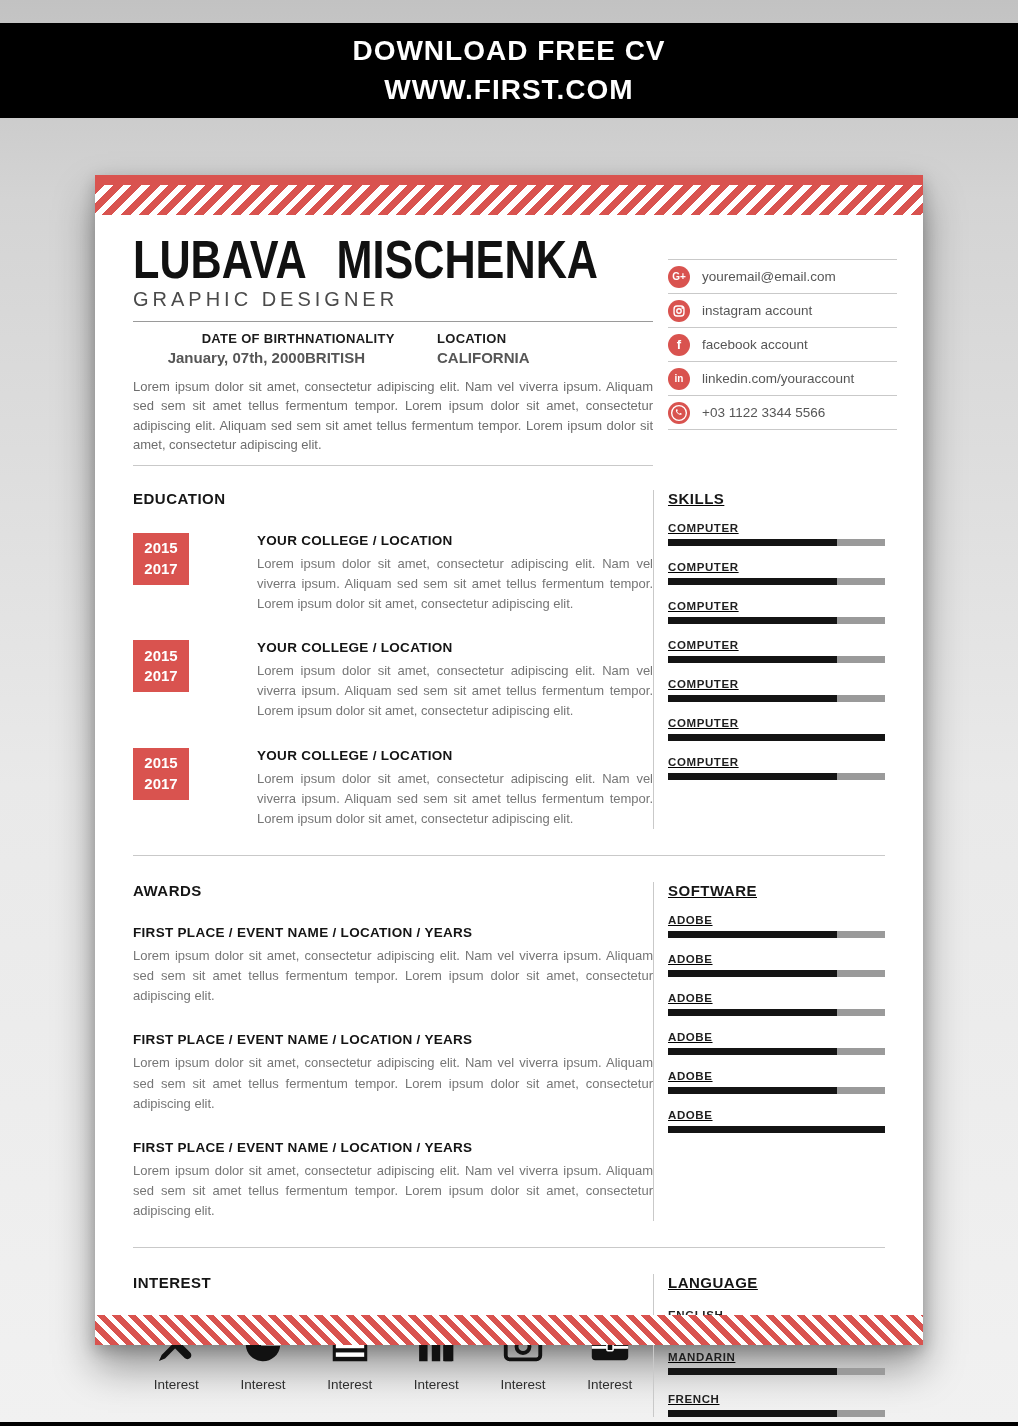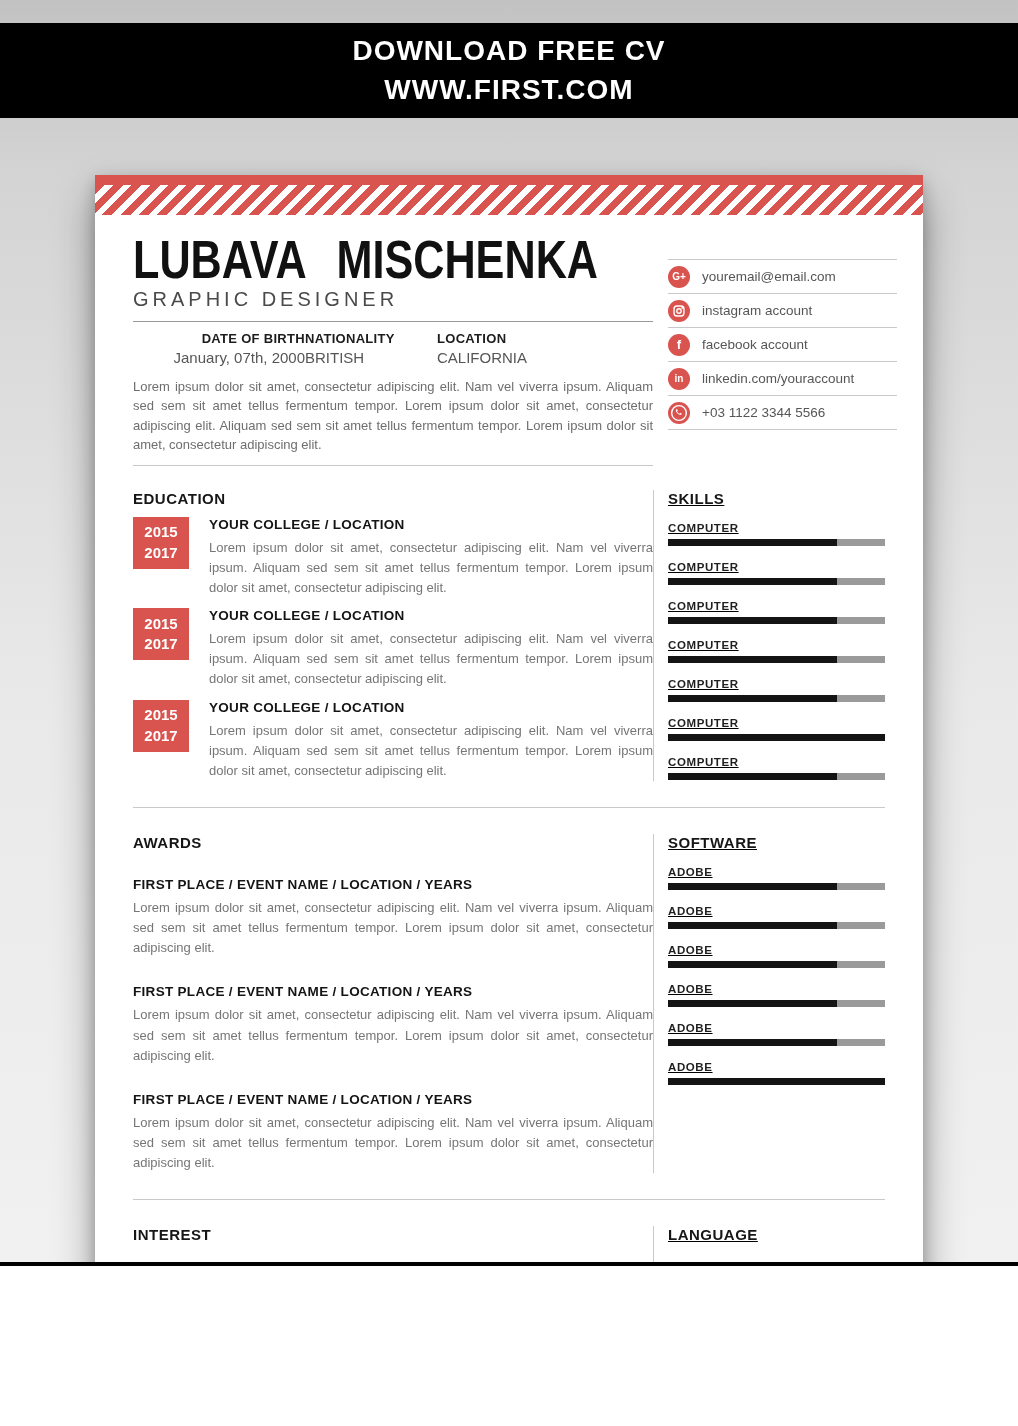--- a/index.html
+++ b/index.html
@@ -1,17 +1,17 @@
 <!DOCTYPE html>
 <html><head>
 <meta charset="utf-8">
 <style>
   * { margin:0; padding:0; box-sizing:border-box; }
   html,body { width:1018px; height:1426px; font-family:"Liberation Sans", sans-serif; }
-  .stage { position:relative; width:1018px; height:1266px; overflow:hidden;
+  .stage { position:relative; width:1018px; height:1426px; overflow:hidden;
            background:linear-gradient(180deg,#c2c2c2 0%,#d4d4d4 14%,#e9e9e9 55%,#f1f1f1 100%); }
 
   
   .banner { position:absolute; top:23px; left:0; width:100%; height:95px; background:#000;
             display:flex; flex-direction:column; align-items:center; justify-content:center; gap:7px; }
   .banner div { color:#fff; font-weight:bold; font-size:28px; letter-spacing:1px; }
 
   
   .page { position:absolute; left:95px; top:175px; width:828px; height:1170px; background:#fff;
           box-shadow:0 22px 38px rgba(0,0,0,.38), 0 5px 14px rgba(0,0,0,.22); }
@@ -26,40 +26,40 @@
   .header-grid { display:grid; grid-template-columns:520px 229px; column-gap:15px; margin-top:16px; }
   .name { font-size:54px; font-weight:bold; color:#111; white-space:nowrap;
           display:inline-block; transform:scaleX(.8); transform-origin:left center;
           word-spacing:.45em; letter-spacing:0; line-height:1.05; }
   .job-title { font-size:20px; color:#4a4a4a; letter-spacing:4px; }
   .rule-dark  { border:none; border-top:1px solid #9a9a9a; margin-top:10px; }
   .rule-light { border:none; border-top:1px solid #c9c9c9; }
   .info-row { display:flex; margin-top:9px; }
   .info-col1 { width:172px;text-align:right; } .info-col2 { width:132px; } .info-col3 { flex:1; }
   .info-label { font-size:13px; font-weight:bold; color:#1c1c1c; letter-spacing:.3px; }
-  .info-value { font-size:15px; color:#565656; margin-top:3px; }
+  .info-value { font-size:15px; color:#565656; margin-top:3px;font-weight:bold; }
   .summary { margin-top:11px; font-size:13px; color:#6e6e6e; line-height:1.5; text-align:justify; }
   .rule-bottom { margin-top:10px; }
 
   
   .contacts { margin-top:28px; border-top:1px solid #c9c9c9; }
   .contact-row { display:flex; align-items:center; height:34px; border-bottom:1px solid #c9c9c9; }
   .c-icon { width:22px; height:22px; border-radius:50%; background:#d9534f; flex:0 0 22px;
             display:flex; align-items:center; justify-content:center; margin-right:12px;
             color:#fff; font-size:10px; font-weight:bold; }
   .c-label { font-size:13.5px; color:#565656; }
 
   
   .row { display:grid; grid-template-columns:520px 1fr; column-gap:0; }
   .col-right { border-left:1px solid #c9c9c9; padding-left:14px; margin-left:0;text-decoration:underline; }
   .section-head { font-size:15px; font-weight:bold; color:#161616; letter-spacing:.5px; }
   .divider { border:none; border-top:1px solid #c9c9c9; margin:26px 38px 0 38px; }
 
   
-  .edu-entry { display:flex; margin-top:10px; }
+  .edu-entry { display:flex; margin-top:26px;gap:48px; }
   .year-box { width:56px; height:52px; background:#d9534f; color:#fff; flex:0 0 56px;
               display:flex; flex-direction:column; align-items:center; justify-content:center;
               font-size:15px; font-weight:bold; line-height:1.35; margin-right:20px; }
   .entry-title { font-size:13.5px; font-weight:bold; color:#141414; letter-spacing:.3px; }
   .entry-text  { margin-top:6px; font-size:13px; color:#767676; line-height:1.55; text-align:justify; }
 
   
   .bar-item { margin-top:15px; }
   .bar-label { font-size:11.5px; font-weight:bold; color:#1f1f1f; letter-spacing:.6px; }
   .bar-track { margin-top:5px; height:7px; background:#9a9a9a; }

